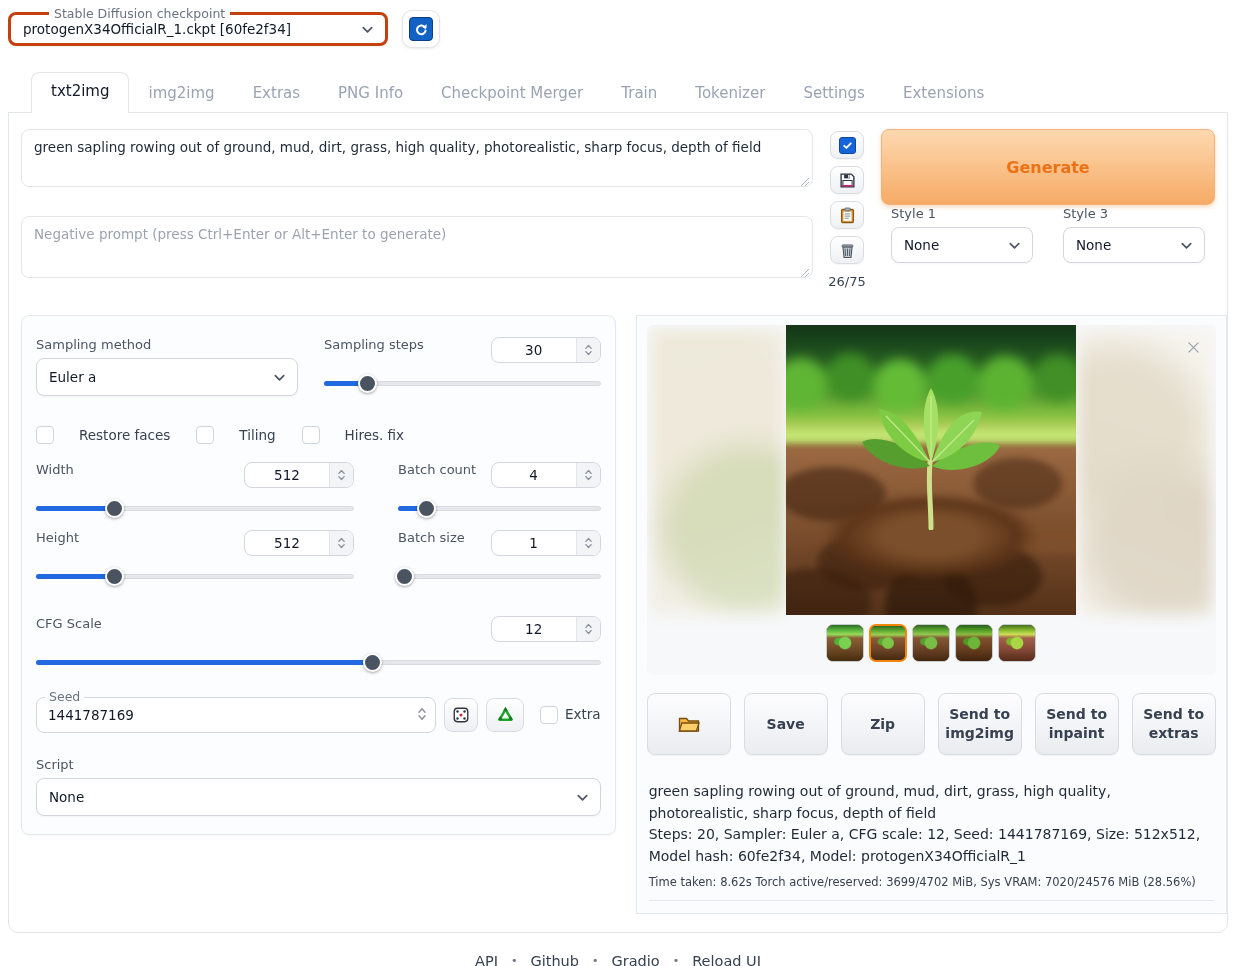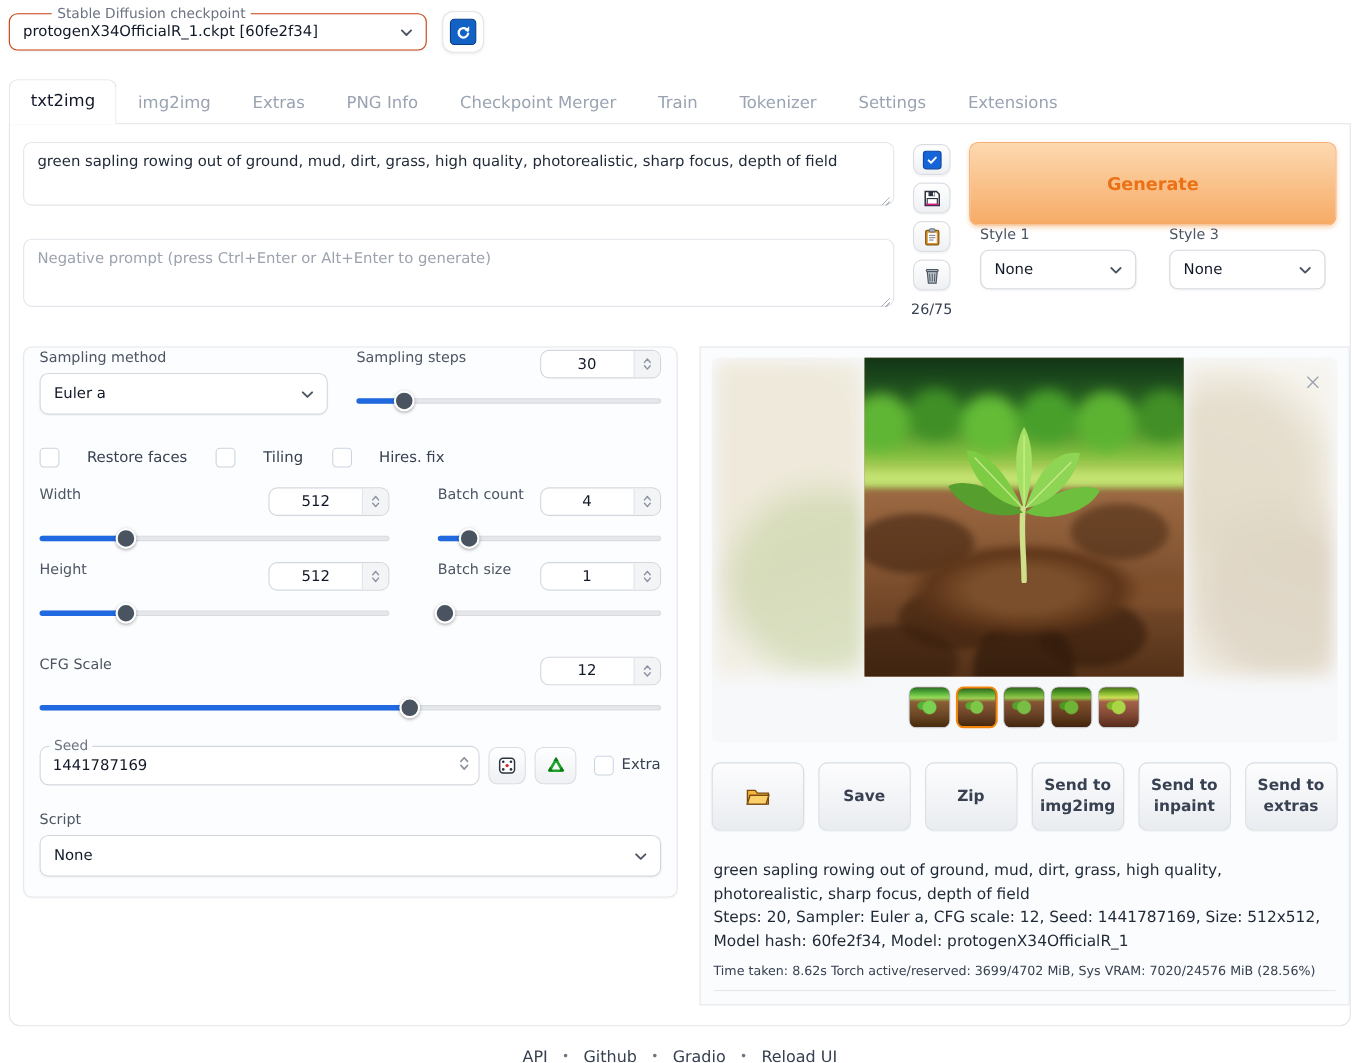--- a/index.html
+++ b/index.html
@@ -7,36 +7,36 @@
   body {
     width:1236px; height:966px; overflow:hidden;
     font-family:"DejaVu Sans","Liberation Sans",sans-serif;
     color:#1f2937; font-size:13.5px;
   }
   .app { width:1236px; height:966px; position:relative; }
 
   
   .header { display:flex; gap:14px; padding:12px 0 0 8px; align-items:flex-start; }
   .ckpt-box { position:relative; width:380px; height:34px; background:#fff;
-    border:1px solid #c2410c; border-radius:8px; display:flex; align-items:center;
+    border:3px solid #c2410c; border-radius:8px; display:flex; align-items:center;
     padding:0 10px 0 12px; box-shadow:0 1px 2px rgba(0,0,0,.05); }
   .ckpt-label { position:absolute; top:-9px; left:38px; font-size:12.5px; color:#6b7280;
     background:#fff; padding:0 5px; white-space:nowrap; }
   .ckpt-value { flex:1; font-size:13.5px; color:#111827; white-space:nowrap; overflow:hidden; }
   .chev { width:15px; height:15px; flex:none; }
   .refresh-btn { width:38px; height:38px; margin-top:-2px; border:1px solid #e2e5ea; border-radius:10px;
     background:#fff; box-shadow:0 1px 3px rgba(0,0,0,.08); display:flex; align-items:center; justify-content:center; }
   .refresh-ico { width:24px; height:24px; background:#1262c6; border:1px solid #0b3f85; border-radius:4px;
     display:flex; align-items:center; justify-content:center; }
 
   
   .tabs { display:flex; margin:24px 0 0 8px; position:relative; z-index:2; align-items:flex-end; }
   .tab { padding:9px 19px 10px; font-size:15px; color:#9aa3b2; cursor:pointer; white-space:nowrap; }
   .tab.active { background:#fff; border:1px solid #e2e5ea; border-bottom:none; border-radius:8px 8px 0 0;
-    color:#111827; margin-bottom:-1px; padding-bottom:13px; }
+    color:#111827; margin-bottom:-1px; padding-bottom:13px;margin-left:23px; }
 
   
   .content { margin:0 8px; border:1px solid #e2e5ea; border-radius:0 0 10px 10px;
     background:#fff; padding:16px 12px 18px; position:relative; z-index:1; }
 
   
   .row-top { display:flex; gap:16px; }
   .prompts { width:792px; }
   .ta-wrap { position:relative; }
   textarea { width:100%; border:1px solid #e2e5ea; border-radius:8px; background:#fff;
@@ -64,21 +64,21 @@
   .style-col { flex:1; }
   .field-label { font-size:13px; color:#4b5563; margin-bottom:6px; display:block; }
   .select { height:36px; background:#fff; border:1px solid #d3d7dd; border-radius:8px;
     display:flex; align-items:center; padding:0 10px 0 12px; box-shadow:0 1px 2px rgba(0,0,0,.04); cursor:pointer; }
   .select .sel-val { flex:1; font-size:13.5px; color:#111827; }
   .style-col .select { width:142px; }
 
   
   .row-main { display:flex; gap:20px; margin-top:26px; align-items:flex-start; }
   .panel-left { width:672px; border:1px solid #e4e7eb; background:#fcfdfe; border-radius:8px;
-    padding:2px 14px 18px; box-shadow:0 1px 2px rgba(0,0,0,.03); }
+    padding:21px 14px 18px; box-shadow:0 1px 2px rgba(0,0,0,.03); }
   .panel-right { flex:1; border:1px solid #e4e7eb; background:#fbfcfd; border-radius:0; padding:9px 10px 0; }
 
   
   .samp-row { display:flex; gap:26px; }
   .samp-method { width:262px; }
   .samp-method .select { width:262px; height:38px; }
   .samp-steps { flex:1; }
   .label-input-row { display:flex; justify-content:space-between; align-items:flex-start; }
   .num-input { width:110px; height:26px; border:1px solid #d3d7dd; border-radius:8px; background:#fff;
     display:flex; overflow:hidden; }

